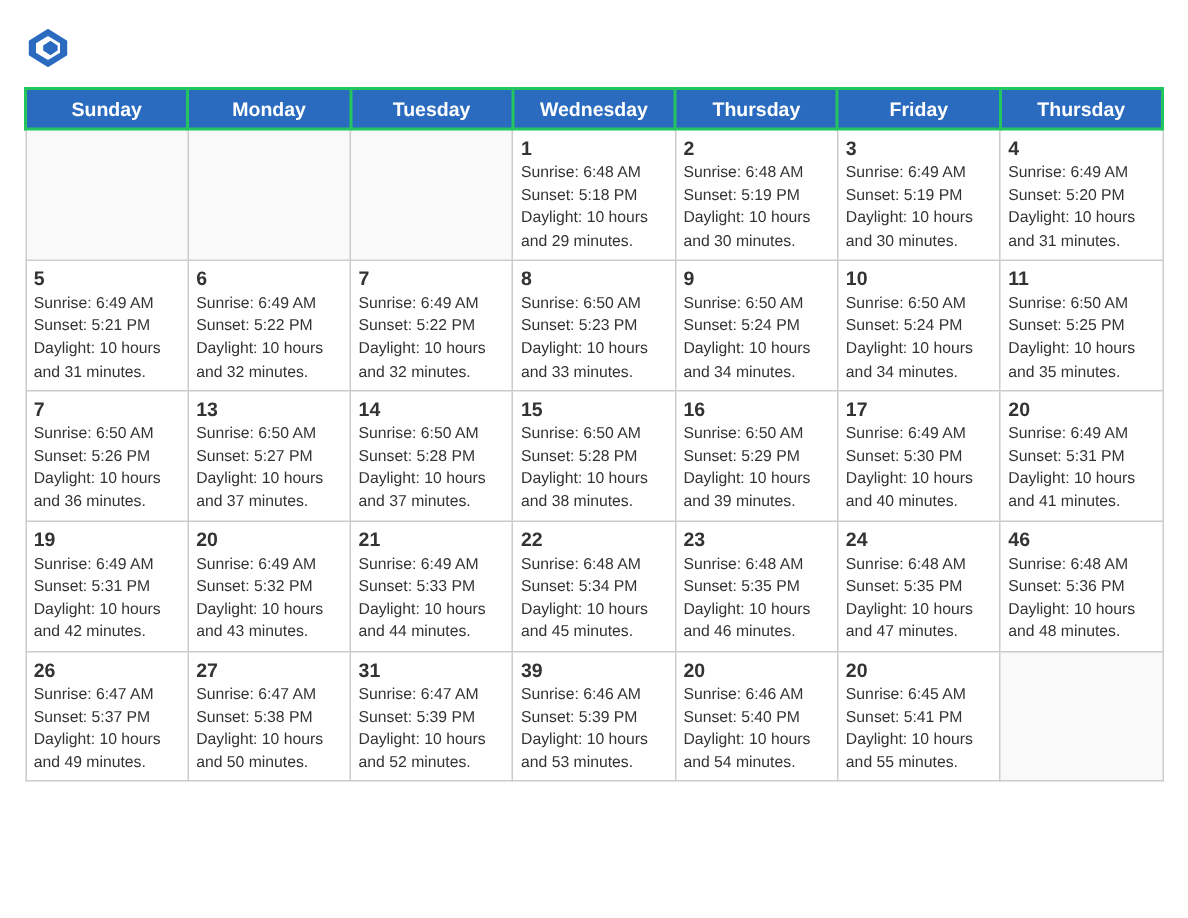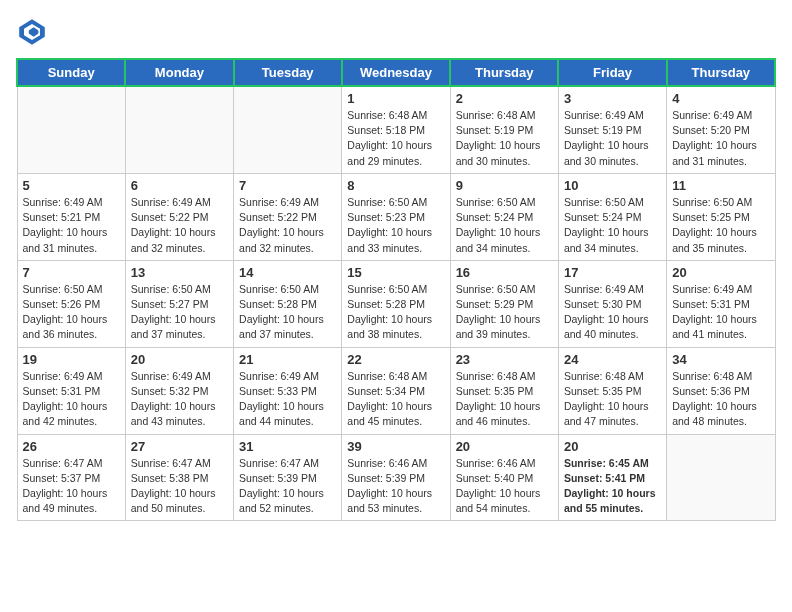--- a/index.html
+++ b/index.html
@@ -288,21 +288,21 @@
 and 46 minutes.</div>
         </td>
         <td>
           <div class="day-num">24</div>
           <div class="day-detail" style="white-space: pre-line;">Sunrise: 6:48 AM
 Sunset: 5:35 PM
 Daylight: 10 hours
 and 47 minutes.</div>
         </td>
         <td>
-          <div class="day-num">34</div>
+          <div class="day-num">46</div>
           <div class="day-detail" style="white-space: pre-line;">Sunrise: 6:48 AM
 Sunset: 5:36 PM
 Daylight: 10 hours
 and 48 minutes.</div>
         </td>
       </tr>
       <tr>
         <td>
           <div class="day-num">26</div>
           <div class="day-detail" style="white-space: pre-line;">Sunrise: 6:47 AM
@@ -333,21 +333,21 @@
         </td>
         <td>
           <div class="day-num">20</div>
           <div class="day-detail" style="white-space: pre-line;">Sunrise: 6:46 AM
 Sunset: 5:40 PM
 Daylight: 10 hours
 and 54 minutes.</div>
         </td>
         <td>
           <div class="day-num">20</div>
-          <div class="day-detail" style="white-space: pre-line; font-weight: bold;">Sunrise: 6:45 AM
+          <div class="day-detail" style="white-space: pre-line;">Sunrise: 6:45 AM
 Sunset: 5:41 PM
 Daylight: 10 hours
 and 55 minutes.</div>
         </td>
         <td class="empty"></td>
       </tr>
     </tbody>
 </table>
 
 </body></html>

